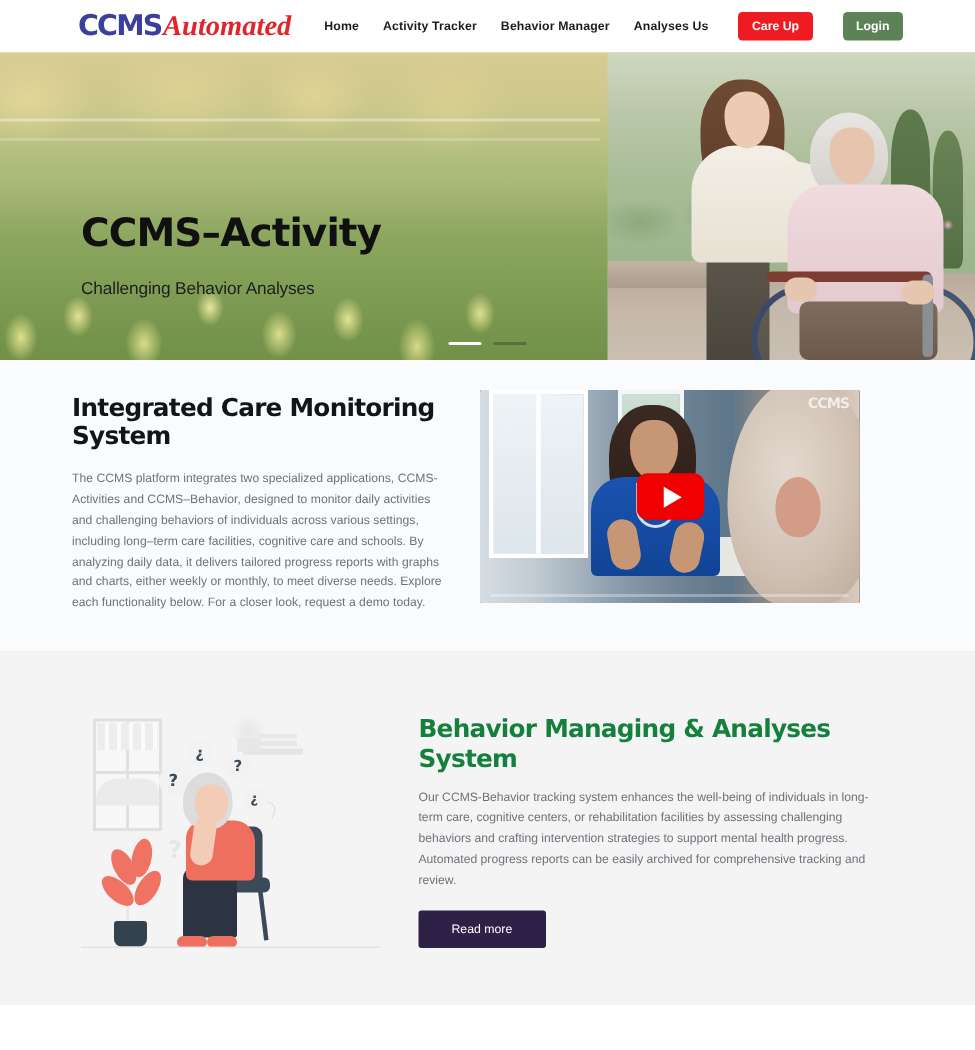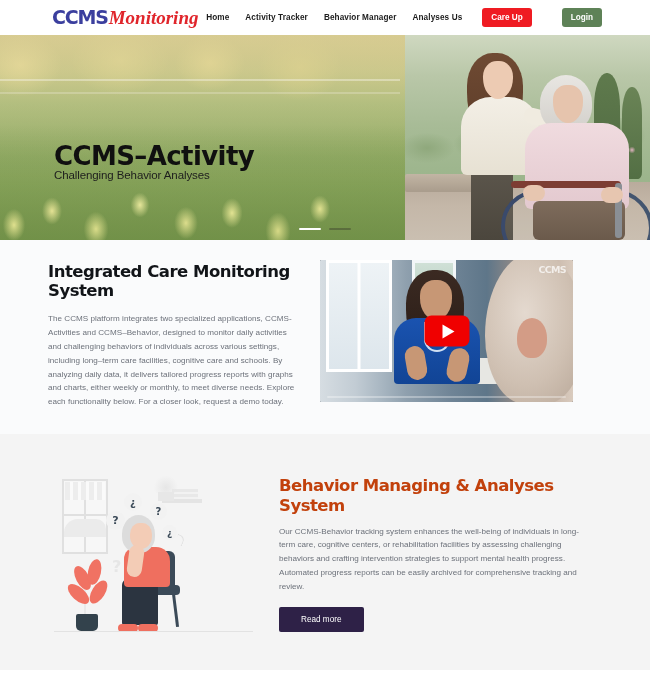--- a/index.html
+++ b/index.html
@@ -50,21 +50,21 @@
     font-weight: bold;
     color: #ffffff;
     border: none;
     border-radius: 3px;
     padding: 5px 9px;
     cursor: pointer;
     white-space: nowrap;
     font-family: "Liberation Sans", sans-serif;
   }
   .btn-signup { background: #ef1b22; margin-left: 4px; }
-  .btn-login  { background: #5e8257; margin-left: 14px; text-align: center; }
+  .btn-login  { background: #5e8257; margin-left: 4px; text-align: center; }
 
   
   .hero {
     position: relative;
     height: 205px;
     overflow: hidden;
     background:
       linear-gradient(to bottom,
         rgba(222,205,150,0.55) 0%,
         rgba(205,205,140,0.30) 32%,
@@ -205,21 +205,21 @@
     background: #8a8f95; border-radius: 3px;
   }
 
   .hero-text { position: absolute; left: 54px; top: 108px; z-index: 5; }
   .hero-title {
     font-family: "DejaVu Sans", sans-serif;
     font-size: 26px; font-weight: bold; color: #101010;
     letter-spacing: -0.6px; line-height: 1;
   }
   .hero-sub {
-    font-size: 11.5px; color: #1d1d1d; margin-top: 0; letter-spacing: -0.1px;
+    font-size: 11.5px; color: #1d1d1d; margin-top: 18px; letter-spacing: -0.1px;
   }
   .hero-dots {
     position: absolute; left: 0; right: 0; bottom: 10px; z-index: 6;
     display: flex; justify-content: center; gap: 8px;
   }
   .dot { width: 22px; height: 2.5px; border-radius: 1px; cursor: pointer; }
   .dot.active { background: #ffffff; }
   .dot.idle   { background: rgba(60,65,45,0.45); }
 
   
@@ -455,40 +455,40 @@
   }
   .q-squig {
     position: absolute; left: 130px; top: 68px; width: 8px; height: 10px;
     border: 1.5px solid #e0e0e0; border-left: none; border-bottom: none;
     border-radius: 0 6px 0 0; transform: rotate(22deg);
   }
 
   .sec2-right { flex: 1; padding-top: 4px; }
   .sec2-title {
     font-family: "DejaVu Sans", sans-serif;
-    font-size: 16.5px; font-weight: bold; color: #c2410c;
+    font-size: 16.5px; font-weight: bold; color: #15803d;
     letter-spacing: -0.5px; line-height: 1.2;
   }
   .sec2-body {
     margin-top: 9px; font-size: 8.1px; line-height: 1.72; color: #6c717a;
   }
   .read-more {
     margin-top: 13px; display: inline-block; background: #2e2147;
     color: #ffffff; font-size: 8.2px; padding: 8px 22px; border: none;
     border-radius: 2px; cursor: pointer; font-family: "Liberation Sans", sans-serif;
   }
   .footer-pad { background: #ffffff; height: 30px; }
 </style>
 </head>
 <body>
 
 <div class="header">
   <div class="logo">
     <span class="logo-ccms">CCMS</span>
-      <span class="logo-activities">Monitoring</span>
+      <span class="logo-activities">Automated</span>
   </div>
   <div class="nav">
     <a class="nav-link" href="#">Home</a>
     <a class="nav-link" href="#">Activity Tracker</a>
     <a class="nav-link" href="#">Behavior Manager</a>
     <a class="nav-link" href="#">Analyses Us</a>
     <button class="btn-pill btn-signup">Care Up</button>
     <button class="btn-pill btn-login">Login</button>
   </div>
 </div>

